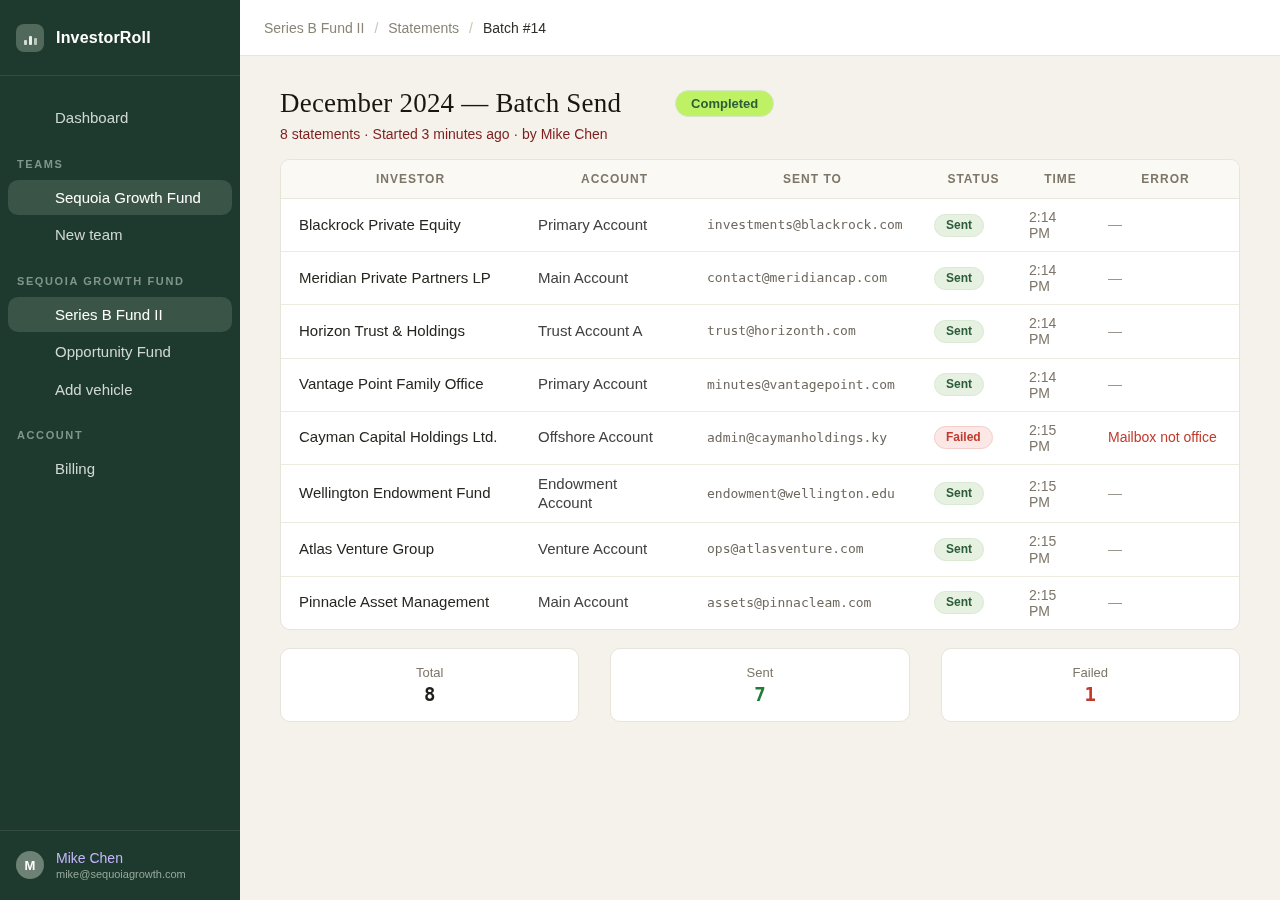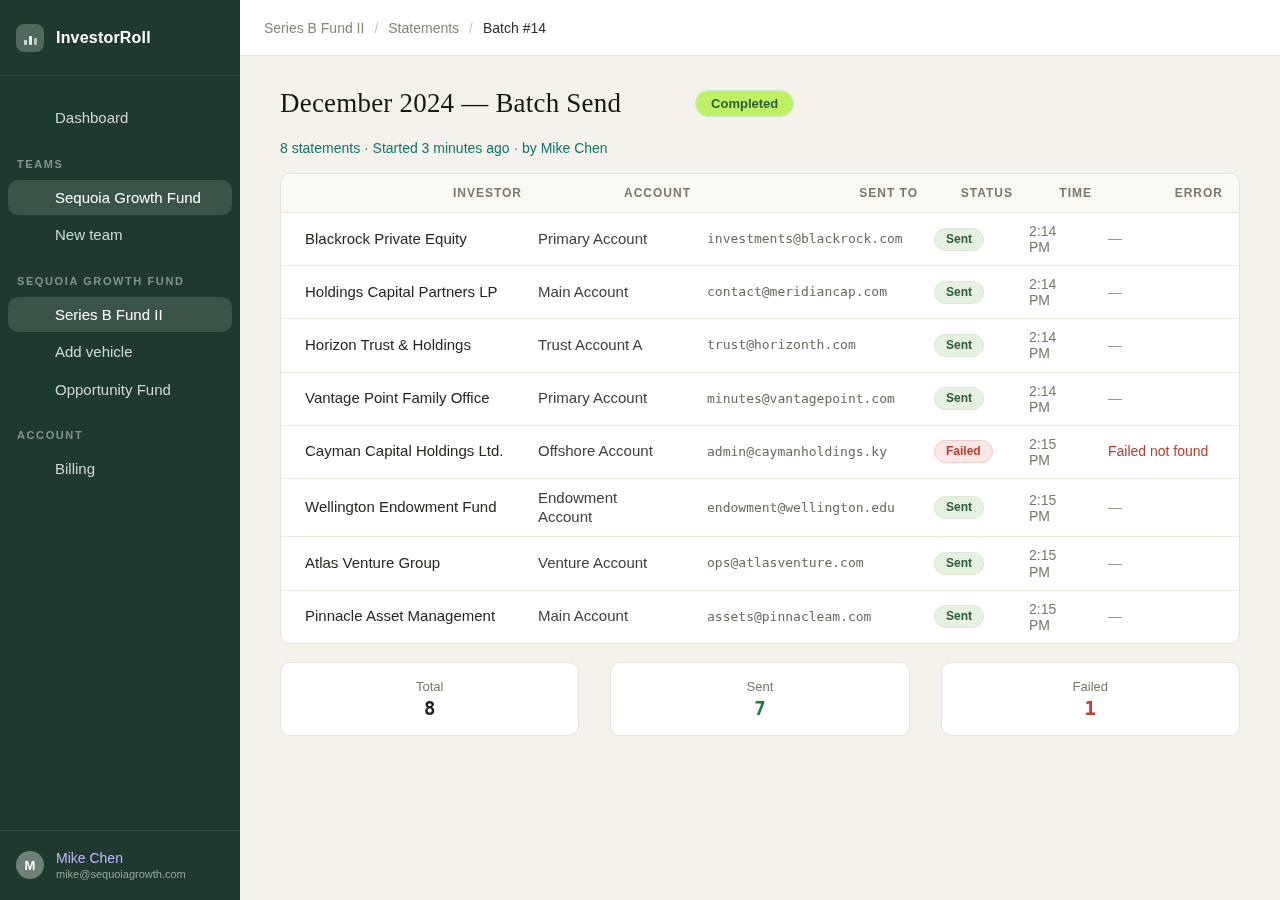--- a/index.html
+++ b/index.html
@@ -67,53 +67,53 @@
     border-bottom: 1px solid #e7e4d9;
     display: flex; align-items: center; padding: 0 24px;
     font-size: 14px;
   }
   .crumb { color: #8b8578; }
   .crumb.current { color: #2f2e28; }
   .crumb-sep { color: #c9c4b6; margin: 0 10px; }
 
   .content { flex: 1; padding: 32px 40px 0 40px; overflow: hidden; }
 
-  .title-row { display: flex; align-items: center; gap: 32px; }
+  .title-row { display: flex; align-items: center; gap: 12px; }
   .page-title {
     font-family: "Liberation Serif", "DejaVu Serif", serif;
     font-size: 27px; font-weight: normal; color: #17160f;
     letter-spacing: .2px;
   }
   .badge-completed {
     background: #bef264; border: 1px solid #d3e5cb; color: #2b5d39;
     font-size: 13px; font-weight: bold;
     padding: 5px 15px; border-radius: 999px; margin-left: 42px;
   }
-  .subtitle { margin-top: 21px; font-size: 14px; color: #0f766e; }
+  .subtitle { margin-top: 7px; font-size: 14px; color: #7f1d1d; }
 
   
   .table-wrap {
     margin-top: 17px; background: #fff;
     border: 1px solid #e7e4d9; border-radius: 10px;
     overflow: hidden;
   }
   table { width: 100%; border-collapse: collapse; table-layout: fixed; }
   thead th {
-    background: #fbf9f4; text-align: right;
+    background: #fbf9f4; text-align: center;
     font-size: 12px; font-weight: bold; letter-spacing: 1px;
     color: #7d7669; text-transform: uppercase;
     padding: 12px 16px 12px 0;
     border-bottom: 1px solid #eae7dd;
   }
   thead th:first-child { padding-left: 18px; }
   tbody td {
     padding: 10px 16px 10px 0; vertical-align: middle;
     font-size: 15px; line-height: 1.25;
   }
-  tbody td:first-child { padding-left: 24px; }
+  tbody td:first-child { padding-left: 18px; }
   tbody tr + tr td { border-top: 1px solid #edeae0; }
   td.c-investor { color: #26251f; }
   td.c-account { color: #404040; padding-right: 40px; }
   td.c-email { font-family: "DejaVu Sans Mono", monospace; font-size: 13px; color: #6e695f; }
   td.c-time { color: #7d7669; font-size: 14px; padding-right: 30px; line-height: 1.15; }
   td.c-error { color: #9b968b; font-size: 14px; }
   td.c-error.is-failed { color: #c13a2c; }
   .badge {
     display: inline-block; border-radius: 999px;
     font-size: 12px; font-weight: bold; padding: 3px 11px;
@@ -146,22 +146,22 @@
     </div>
     <div class="app-name">InvestorRoll</div>
   </div>
   <div class="nav">
       <div class="nav-item"><span>Dashboard</span></div>
       <div class="nav-label">TEAMS</div>
       <div class="nav-item active"><span>Sequoia Growth Fund</span></div>
       <div class="nav-item"><span>New team</span></div>
       <div class="nav-label">SEQUOIA GROWTH FUND</div>
       <div class="nav-item active"><span>Series B Fund II</span></div>
+      <div class="nav-item"><span>Opportunity Fund</span></div>
       <div class="nav-item"><span>Add vehicle</span></div>
-      <div class="nav-item"><span>Opportunity Fund</span></div>
       <div class="nav-label">ACCOUNT</div>
       <div class="nav-item"><span>Billing</span></div>
     </div>
   <div class="user-area">
     <div class="avatar">M</div>
     <div>
       <div class="user-name">Mike Chen</div>
       <div class="user-email">mike@sequoiagrowth.com</div>
     </div>
   </div>
@@ -206,21 +206,21 @@
         <tbody>
             <tr>
               <td class="c-investor">Blackrock Private Equity</td>
               <td class="c-account">Primary Account</td>
               <td class="c-email">investments@blackrock.com</td>
               <td class="c-status"><span class="badge badge-sent">Sent</span></td>
               <td class="c-time">2:14 PM</td>
               <td class="c-error">—</td>
             </tr>
             <tr>
-              <td class="c-investor">Holdings Capital Partners LP</td>
+              <td class="c-investor">Meridian Private Partners LP</td>
               <td class="c-account">Main Account</td>
               <td class="c-email">contact@meridiancap.com</td>
               <td class="c-status"><span class="badge badge-sent">Sent</span></td>
               <td class="c-time">2:14 PM</td>
               <td class="c-error">—</td>
             </tr>
             <tr>
               <td class="c-investor">Horizon Trust &amp; Holdings</td>
               <td class="c-account">Trust Account A</td>
               <td class="c-email">trust@horizonth.com</td>
@@ -235,21 +235,21 @@
               <td class="c-status"><span class="badge badge-sent">Sent</span></td>
               <td class="c-time">2:14 PM</td>
               <td class="c-error">—</td>
             </tr>
             <tr>
               <td class="c-investor">Cayman Capital Holdings Ltd.</td>
               <td class="c-account">Offshore Account</td>
               <td class="c-email">admin@caymanholdings.ky</td>
               <td class="c-status"><span class="badge badge-failed">Failed</span></td>
               <td class="c-time">2:15 PM</td>
-              <td class="c-error is-failed">Failed not found</td>
+              <td class="c-error is-failed">Mailbox not office</td>
             </tr>
             <tr>
               <td class="c-investor">Wellington Endowment Fund</td>
               <td class="c-account">Endowment Account</td>
               <td class="c-email">endowment@wellington.edu</td>
               <td class="c-status"><span class="badge badge-sent">Sent</span></td>
               <td class="c-time">2:15 PM</td>
               <td class="c-error">—</td>
             </tr>
             <tr>

